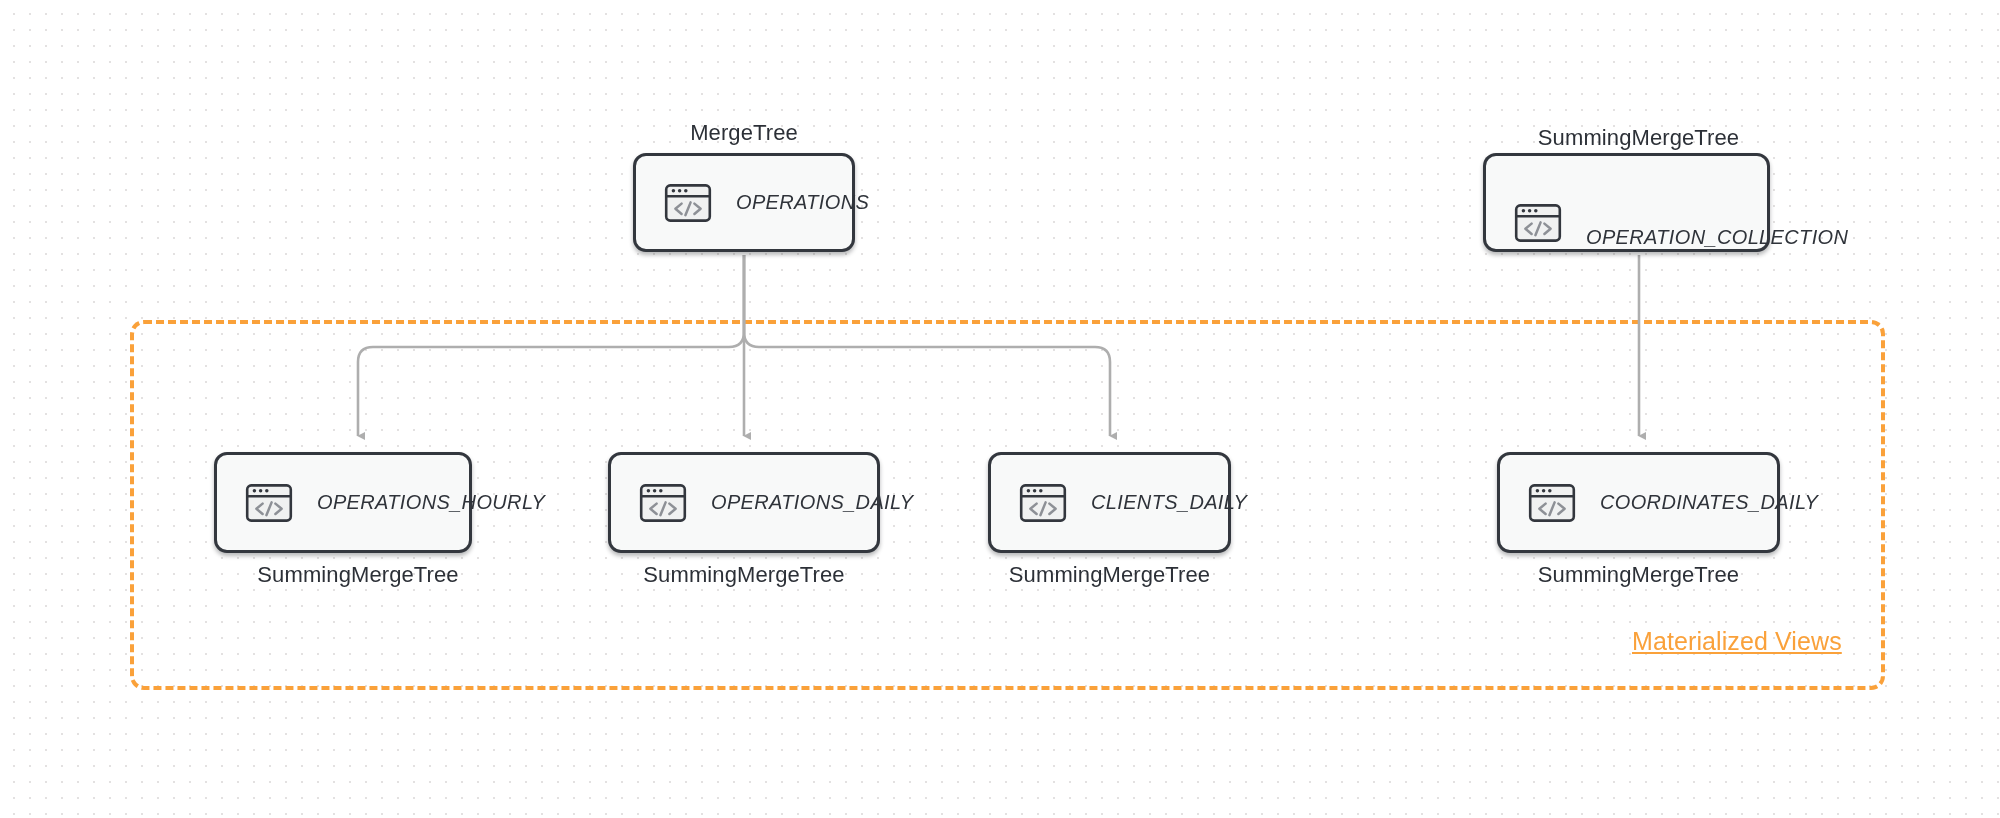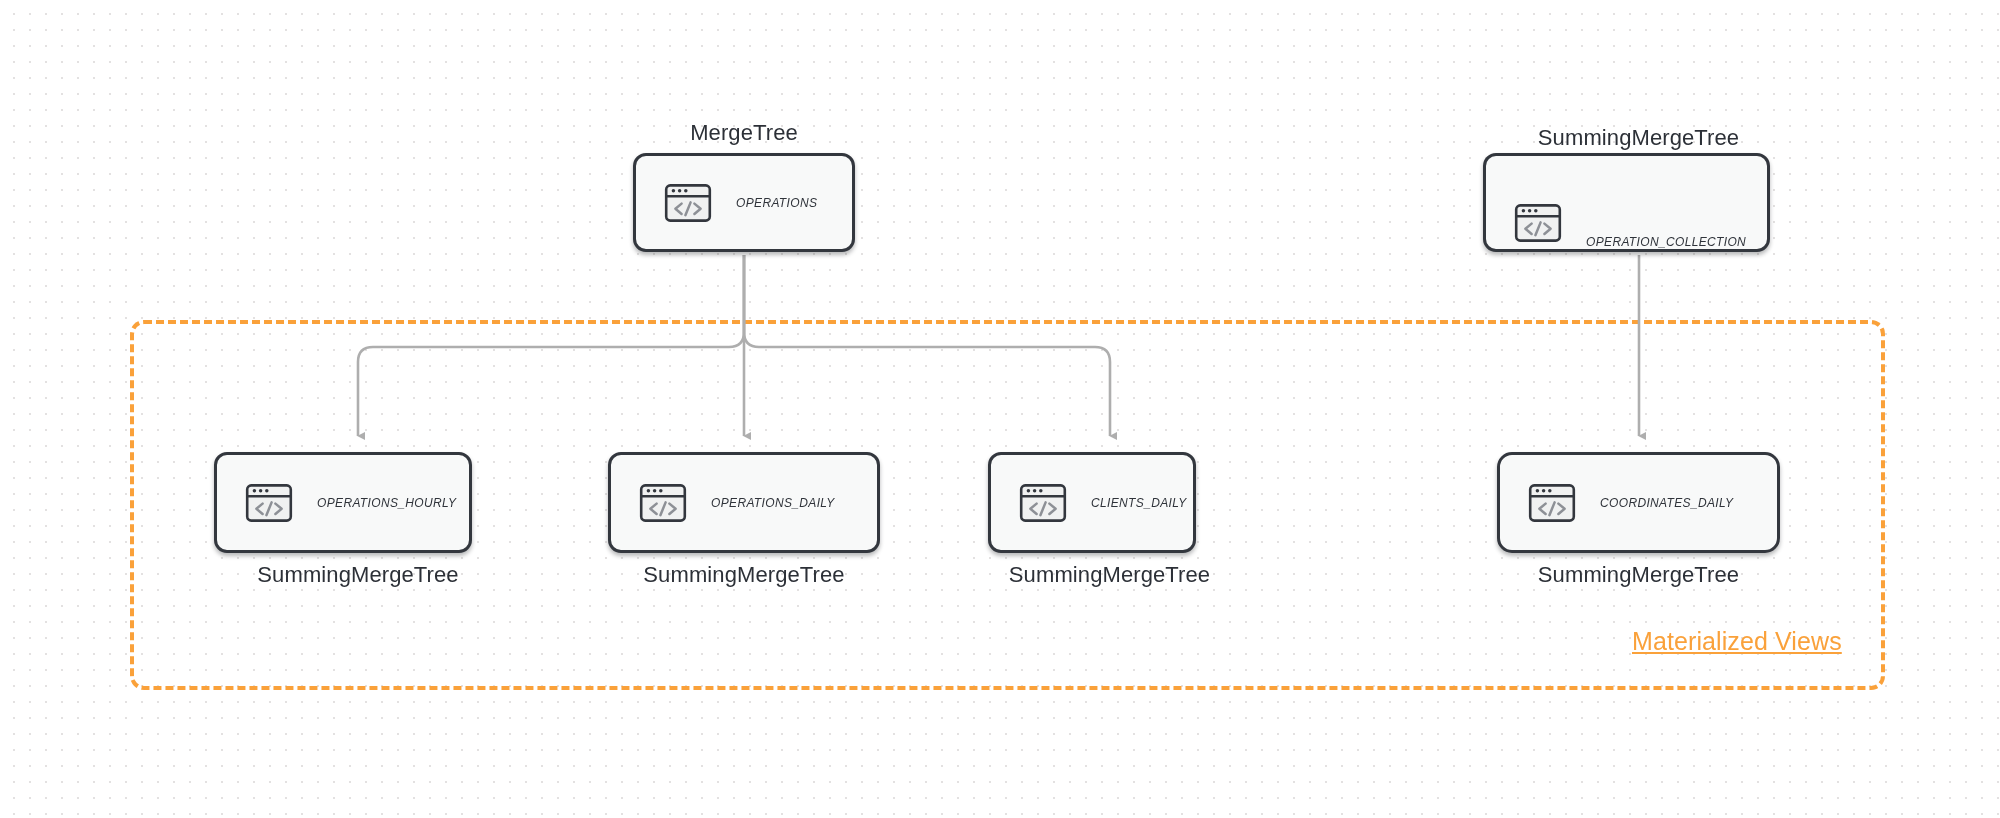--- a/index.html
+++ b/index.html
@@ -64,21 +64,21 @@
   .node-icon {
     flex: 0 0 auto;
     width: 52px;
     height: 52px;
     display: block;
   }
 
   .node-label {
     font-family: "Liberation Sans", sans-serif;
     font-style: italic;
-    font-size: 12px;
+    font-size: 20px;
     color: #2f333a;
     letter-spacing: 0.35px;
     white-space: nowrap;
   }
 
   
   .caption {
     position: absolute;
     font-family: "Liberation Sans", sans-serif;
     font-size: 22px;
@@ -173,37 +173,37 @@
       <circle cx="23.8" cy="13.8" r="1.75" fill="#33373e"></circle>
       <g fill="none" stroke="#8d9096" stroke-width="2.5" stroke-linecap="round" stroke-linejoin="round">
         <path d="M19.6,26.6 L13.4,31.8 L19.6,37.0"></path>
         <path d="M32.4,26.6 L38.6,31.8 L32.4,37.0"></path>
         <path d="M28.6,25.4 L23.4,38.2"></path>
       </g>
     </svg>
     <span class="node-label">OPERATIONS_DAILY</span>
   </div>
       <div class="caption" style="left: 608px; top: 562px; width: 272px;">SummingMergeTree</div>
-      <div class="node" style="left: 988px; top: 452px; width: 208px; height: 101px;">
+      <div class="node" style="left: 988px; top: 452px; width: 243px; height: 101px;">
     <svg class="node-icon" viewBox="0 0 52 52" xmlns="http://www.w3.org/2000/svg">
       <rect x="4.2" y="8.4" width="43.6" height="35.2" rx="4" fill="#f0f1f1" stroke="#33373e" stroke-width="2.6"></rect>
       <path d="M4.2,19.2 H47.8" stroke="#33373e" stroke-width="2.6"></path>
       <circle cx="11.4" cy="13.8" r="1.75" fill="#33373e"></circle>
       <circle cx="17.6" cy="13.8" r="1.75" fill="#33373e"></circle>
       <circle cx="23.8" cy="13.8" r="1.75" fill="#33373e"></circle>
       <g fill="none" stroke="#8d9096" stroke-width="2.5" stroke-linecap="round" stroke-linejoin="round">
         <path d="M19.6,26.6 L13.4,31.8 L19.6,37.0"></path>
         <path d="M32.4,26.6 L38.6,31.8 L32.4,37.0"></path>
         <path d="M28.6,25.4 L23.4,38.2"></path>
       </g>
     </svg>
     <span class="node-label">CLIENTS_DAILY</span>
   </div>
       <div class="caption" style="left: 958px; top: 562px; width: 303px;">SummingMergeTree</div>
-      <div class="node" style="left: 1497px; top: 452px; width: 283px; height: 101px; border-radius: 15px;">
+      <div class="node" style="left: 1497px; top: 452px; width: 283px; height: 101px;">
     <svg class="node-icon" viewBox="0 0 52 52" xmlns="http://www.w3.org/2000/svg">
       <rect x="4.2" y="8.4" width="43.6" height="35.2" rx="4" fill="#f0f1f1" stroke="#33373e" stroke-width="2.6"></rect>
       <path d="M4.2,19.2 H47.8" stroke="#33373e" stroke-width="2.6"></path>
       <circle cx="11.4" cy="13.8" r="1.75" fill="#33373e"></circle>
       <circle cx="17.6" cy="13.8" r="1.75" fill="#33373e"></circle>
       <circle cx="23.8" cy="13.8" r="1.75" fill="#33373e"></circle>
       <g fill="none" stroke="#8d9096" stroke-width="2.5" stroke-linecap="round" stroke-linejoin="round">
         <path d="M19.6,26.6 L13.4,31.8 L19.6,37.0"></path>
         <path d="M32.4,26.6 L38.6,31.8 L32.4,37.0"></path>
         <path d="M28.6,25.4 L23.4,38.2"></path>

